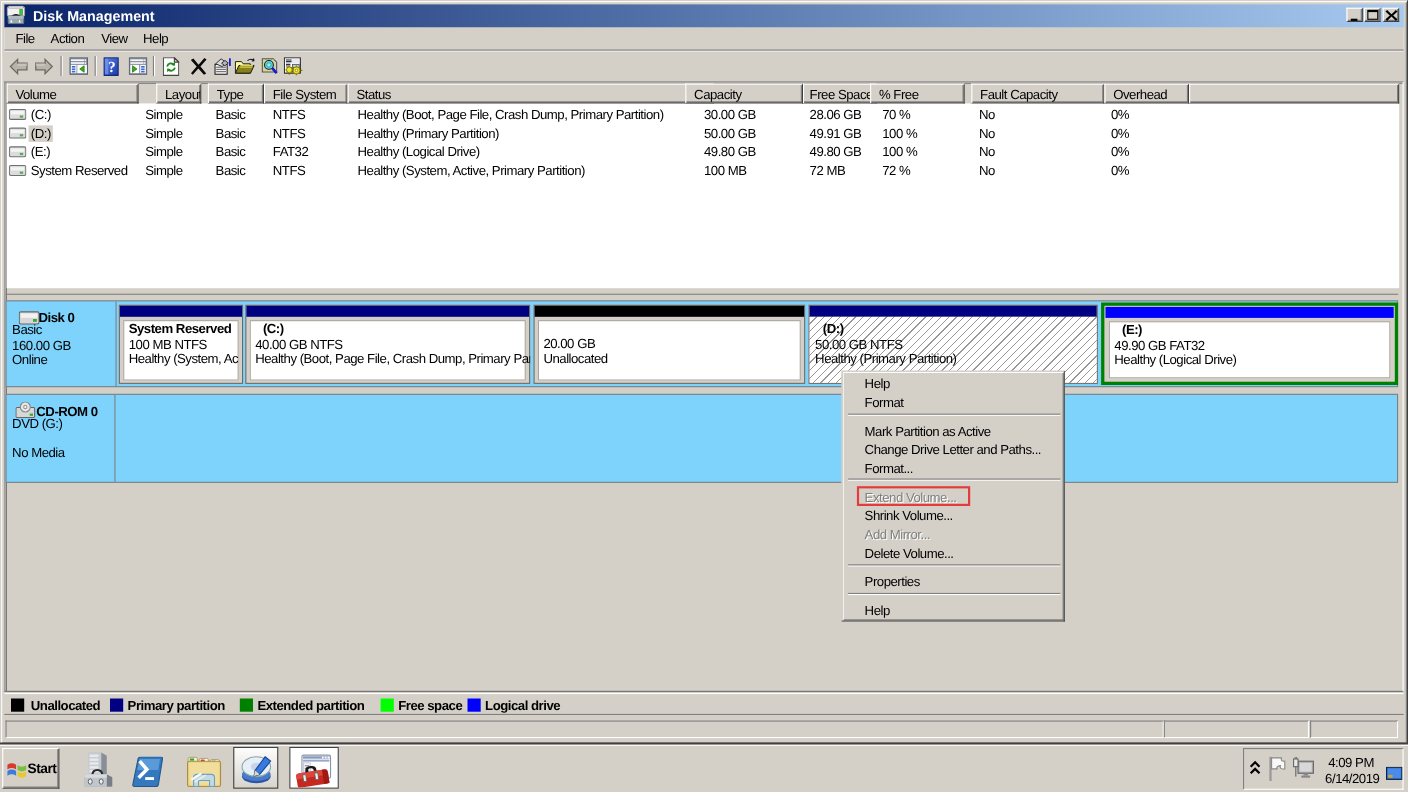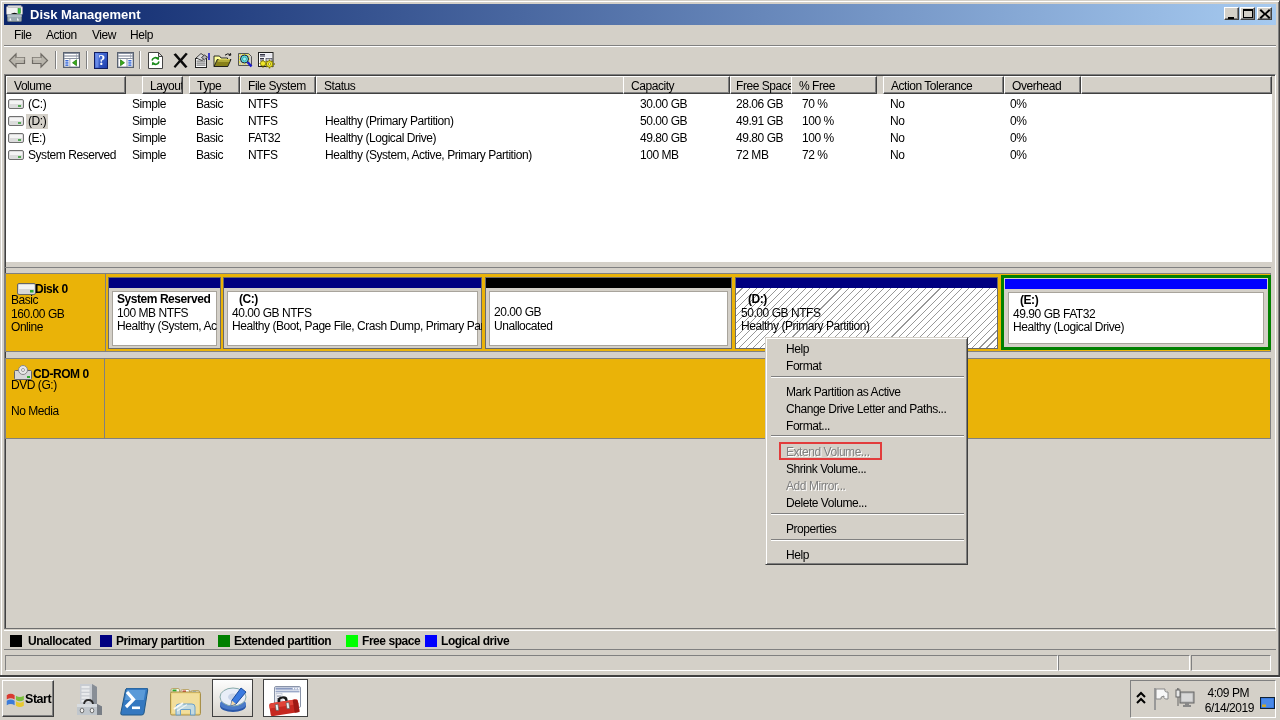--- a/index.html
+++ b/index.html
@@ -23,21 +23,21 @@
 #client { left:4px; top:74px; width:1272px; height:555px; background:#D4D0C8; border:1px solid; border-color:#808080 #fff #6e6e6e #808080; box-shadow:inset 1px 1px 0 #404040; }
 #listwhite { left:6px; top:94px; width:1266px; height:168px; background:#fff; }
 
 .hcell { position:absolute; top:76px; height:18px; background:#D4D0C8; border-top:1px solid #fff; border-left:1px solid #fff; border-right:1px solid #404040; border-bottom:1px solid #404040; box-shadow:inset -1px -1px 0 #808080; padding:2px 0 0 7px; white-space:nowrap; overflow:hidden; }
 
 .lrow { position:absolute; left:6px; width:1266px; height:17px; }
 .lrow span { position:absolute; top:2px; white-space:nowrap; }
 .vico { position:absolute; top:2px; }
 .hatch { background-image:repeating-linear-gradient(135deg, #fff 0px, #fff 4.2px, #989898 4.2px, #989898 5px); }
 
-.grow { position:absolute; background:#eab308; border:1px solid #808080; }
+.grow { position:absolute; background:#7dd3fc; border:1px solid #808080; }
 .blk { position:absolute; top:3px; bottom:2px; border:1px solid #6a6a6a; background:#D4D0C8; }
 .strip { position:absolute; left:0; right:0; top:0; height:10px; }
 .bbody { position:absolute; left:3px; right:3px; top:13px; bottom:2px; background:#fff; border:1px solid #A8A49C; }
 .btxt { position:absolute; left:5px; top:1px; line-height:13.5px; font-size:12px; white-space:nowrap; overflow:hidden; }
 
 #legend { left:4px; top:630px; width:1272px; height:20px; background:#D4D0C8; border-top:1px solid #fff; border-bottom:1px solid #808080; }
 .lsq { position:absolute; top:4px; width:12px; height:12px; }
 #legend b { position:absolute; top:3px; font-size:12px; }
 #statusbar { left:4px; top:651px; width:1272px; height:23px; background:#D4D0C8; }
 .spanel { position:absolute; top:4px; height:16px; border:1px solid; border-color:#808080 #fff #fff #808080; }
@@ -190,35 +190,36 @@
 <div id="listwhite" class="abs"></div>
 <div id="header" class="abs" style="left:0;top:0">
   <div class="hcell" style="left:6px;width:120px">Volume</div>
   <div class="hcell" style="left:142px;width:41px">Layout</div>
   <div class="hcell" style="left:189px;width:51px">Type</div>
   <div class="hcell" style="left:240px;width:76px">File System</div>
   <div class="hcell" style="left:316px;width:333px">Status</div>
   <div class="hcell" style="left:623px;width:107px">Capacity</div>
   <div class="hcell" style="left:730px;width:67px;padding-left:5px">Free Space</div>
   <div class="hcell" style="left:791px;width:86px">% Free</div>
-  <div class="hcell" style="left:883px;width:121px">Action Tolerance</div>
+  <div class="hcell" style="left:883px;width:121px">Fault Capacity</div>
   <div class="hcell" style="left:1004px;width:77px">Overhead</div>
   <div class="hcell" style="left:1081px;width:191px"></div>
 </div>
 <div id="listrows" class="abs" style="left:0;top:0">
   <div class="lrow" style="top:95px">
     <svg class="vico" style="left:2px" width="16" height="13" viewBox="0 0 16 13">
         <rect x="0.5" y="2.5" width="15" height="9" rx="1.5" fill="#dcdcdc" stroke="#707070"></rect>
         <rect x="2" y="4" width="12" height="3" fill="#f4f4f4"></rect>
         <rect x="10" y="8" width="3" height="2" fill="#5a5"></rect>
       </svg>
     <span style="left:22px">(C:)</span>
       <span style="left:126px">Simple</span>
       <span style="left:190px">Basic</span>
       <span style="left:242px">NTFS</span>
+      <span style="left:319px">Healthy (Boot, Page File, Crash Dump, Primary Partition)</span>
       <span style="left:634px">30.00 GB</span>
       <span style="left:730px">28.06 GB</span>
       <span style="left:796px">70 %</span>
       <span style="left:884px">No</span>
       <span style="left:1004px">0%</span>
   </div>
   <div class="lrow" style="top:112px">
     <svg class="vico" style="left:2px" width="16" height="13" viewBox="0 0 16 13">
         <rect x="0.5" y="2.5" width="15" height="9" rx="1.5" fill="#dcdcdc" stroke="#707070"></rect>
         <rect x="2" y="4" width="12" height="3" fill="#f4f4f4"></rect>

